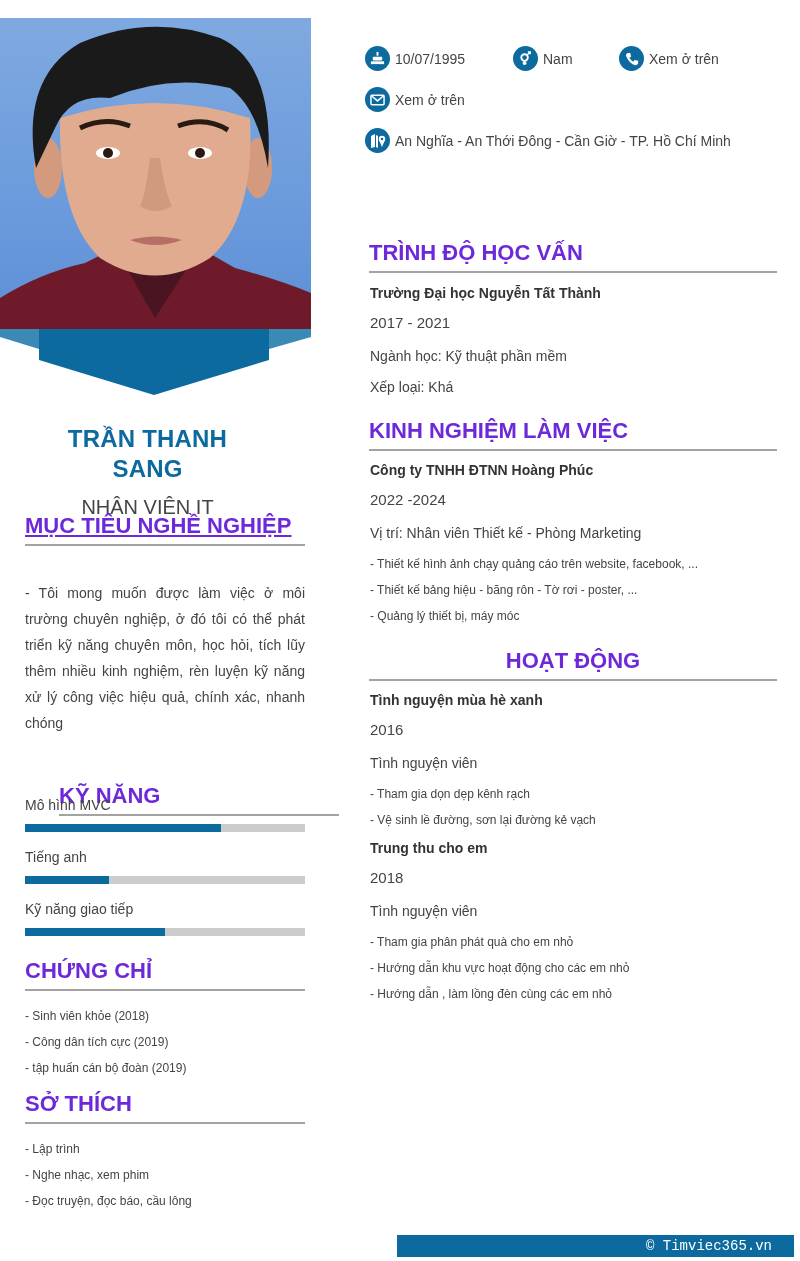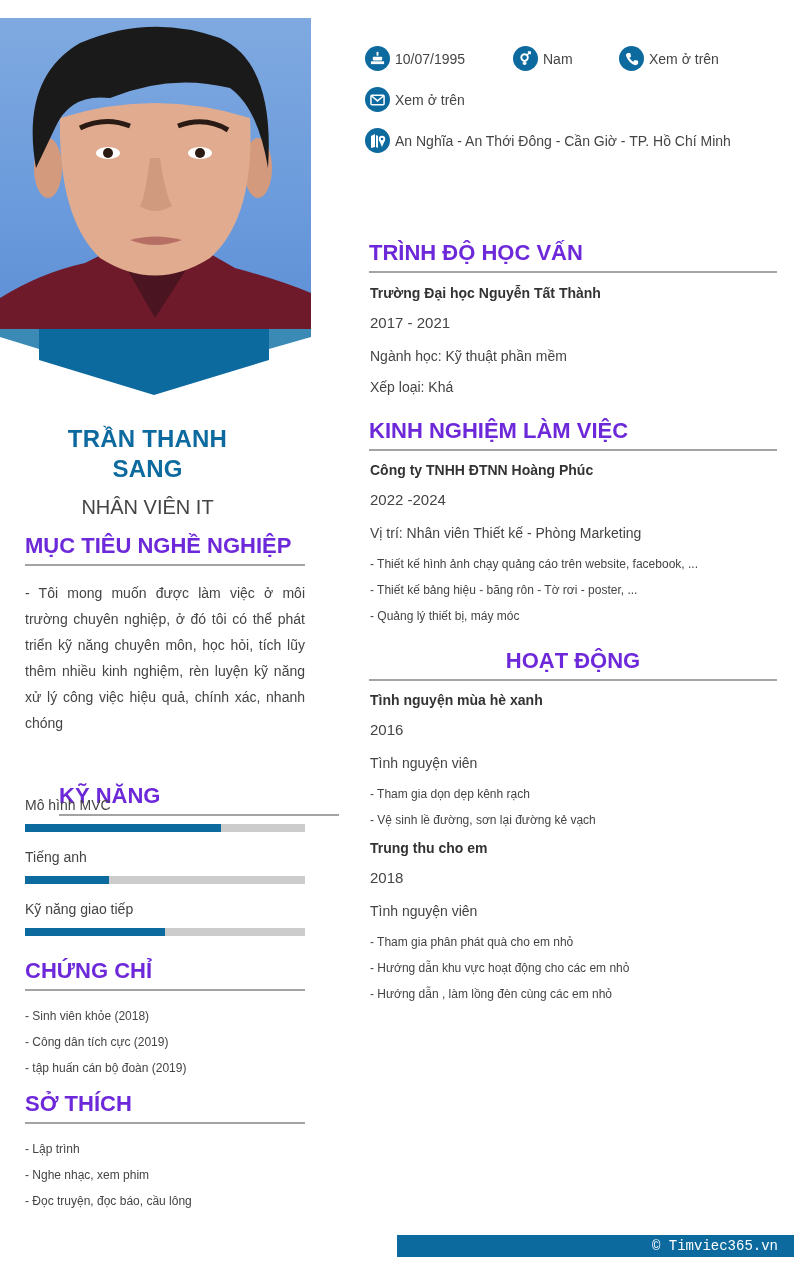--- a/index.html
+++ b/index.html
@@ -54,21 +54,21 @@
   }
   .info-icon svg { display: block; }
 
   .entry-title { position: absolute; left: 370px; font-size: 14px; font-weight: bold; color: #333; }
   .entry-text { position: absolute; left: 370px; font-size: 14px; color: #444; }
   .entry-date { position: absolute; left: 370px; font-size: 15px; color: #444; }
 
   
   .footer {
     position: absolute; left: 397px; top: 1235px; width: 397px; height: 22px;
-    background: #0d6a9f; color: #ffffff; text-align: right; padding-right: 16px;
+    background: #0d6a9f; color: #ffffff; text-align: right; padding-right: 22px;
     font-family: "Liberation Mono", "DejaVu Sans Mono", monospace; font-size: 14px; line-height: 22px;
   }
 </style>
 </head>
 <body>
 
 <div class="photo">
   <svg width="311" height="311" viewBox="0 0 311 311">
 
     <path d="M0 311 L0 280 Q40 255 85 245 L115 230 L200 230 L235 250 Q280 262 311 275 L311 311 Z" fill="#6e1a2a"></path>
@@ -101,21 +101,21 @@
   <polygon points="0,0 311,0 311,8 269,20 39,20 0,8" fill="#3a8ab5"></polygon>
   <polygon points="39,0 269,0 269,31 154,66 39,31" fill="#0d6a9f"></polygon>
 </svg>
 
 <div class="name">
   <div>TRẦN THANH</div>
   <div>SANG</div>
 </div>
 <div class="job-title">NHÂN VIÊN IT</div>
 
-<div class="sec-head left-sec" style="top:534px;">MỤC TIÊU NGHỀ NGHIỆP</div>
+<div class="sec-head left-sec" style="top:514px;text-decoration:underline;">MỤC TIÊU NGHỀ NGHIỆP</div>
 <div class="objective">- Tôi mong muốn được làm việc ở môi trường chuyên nghiệp, ở đó tôi có thể phát triển kỹ năng chuyên môn, học hỏi, tích lũy thêm nhiều kinh nghiệm, rèn luyện kỹ năng xử lý công việc hiệu quả, chính xác, nhanh chóng</div>
 
 <div class="sec-head left-sec" style="top:784px;margin-left:34px;">KỸ NĂNG</div>
 
 <div class="skill-label" style="top:797px;">Mô hình MVC</div>
 <div class="skill-bar" style="top:824px;">
   <div class="skill-fill" style="width:70%;"></div>
 </div>
 
 <div class="skill-label" style="top:849px;">Tiếng anh</div>

